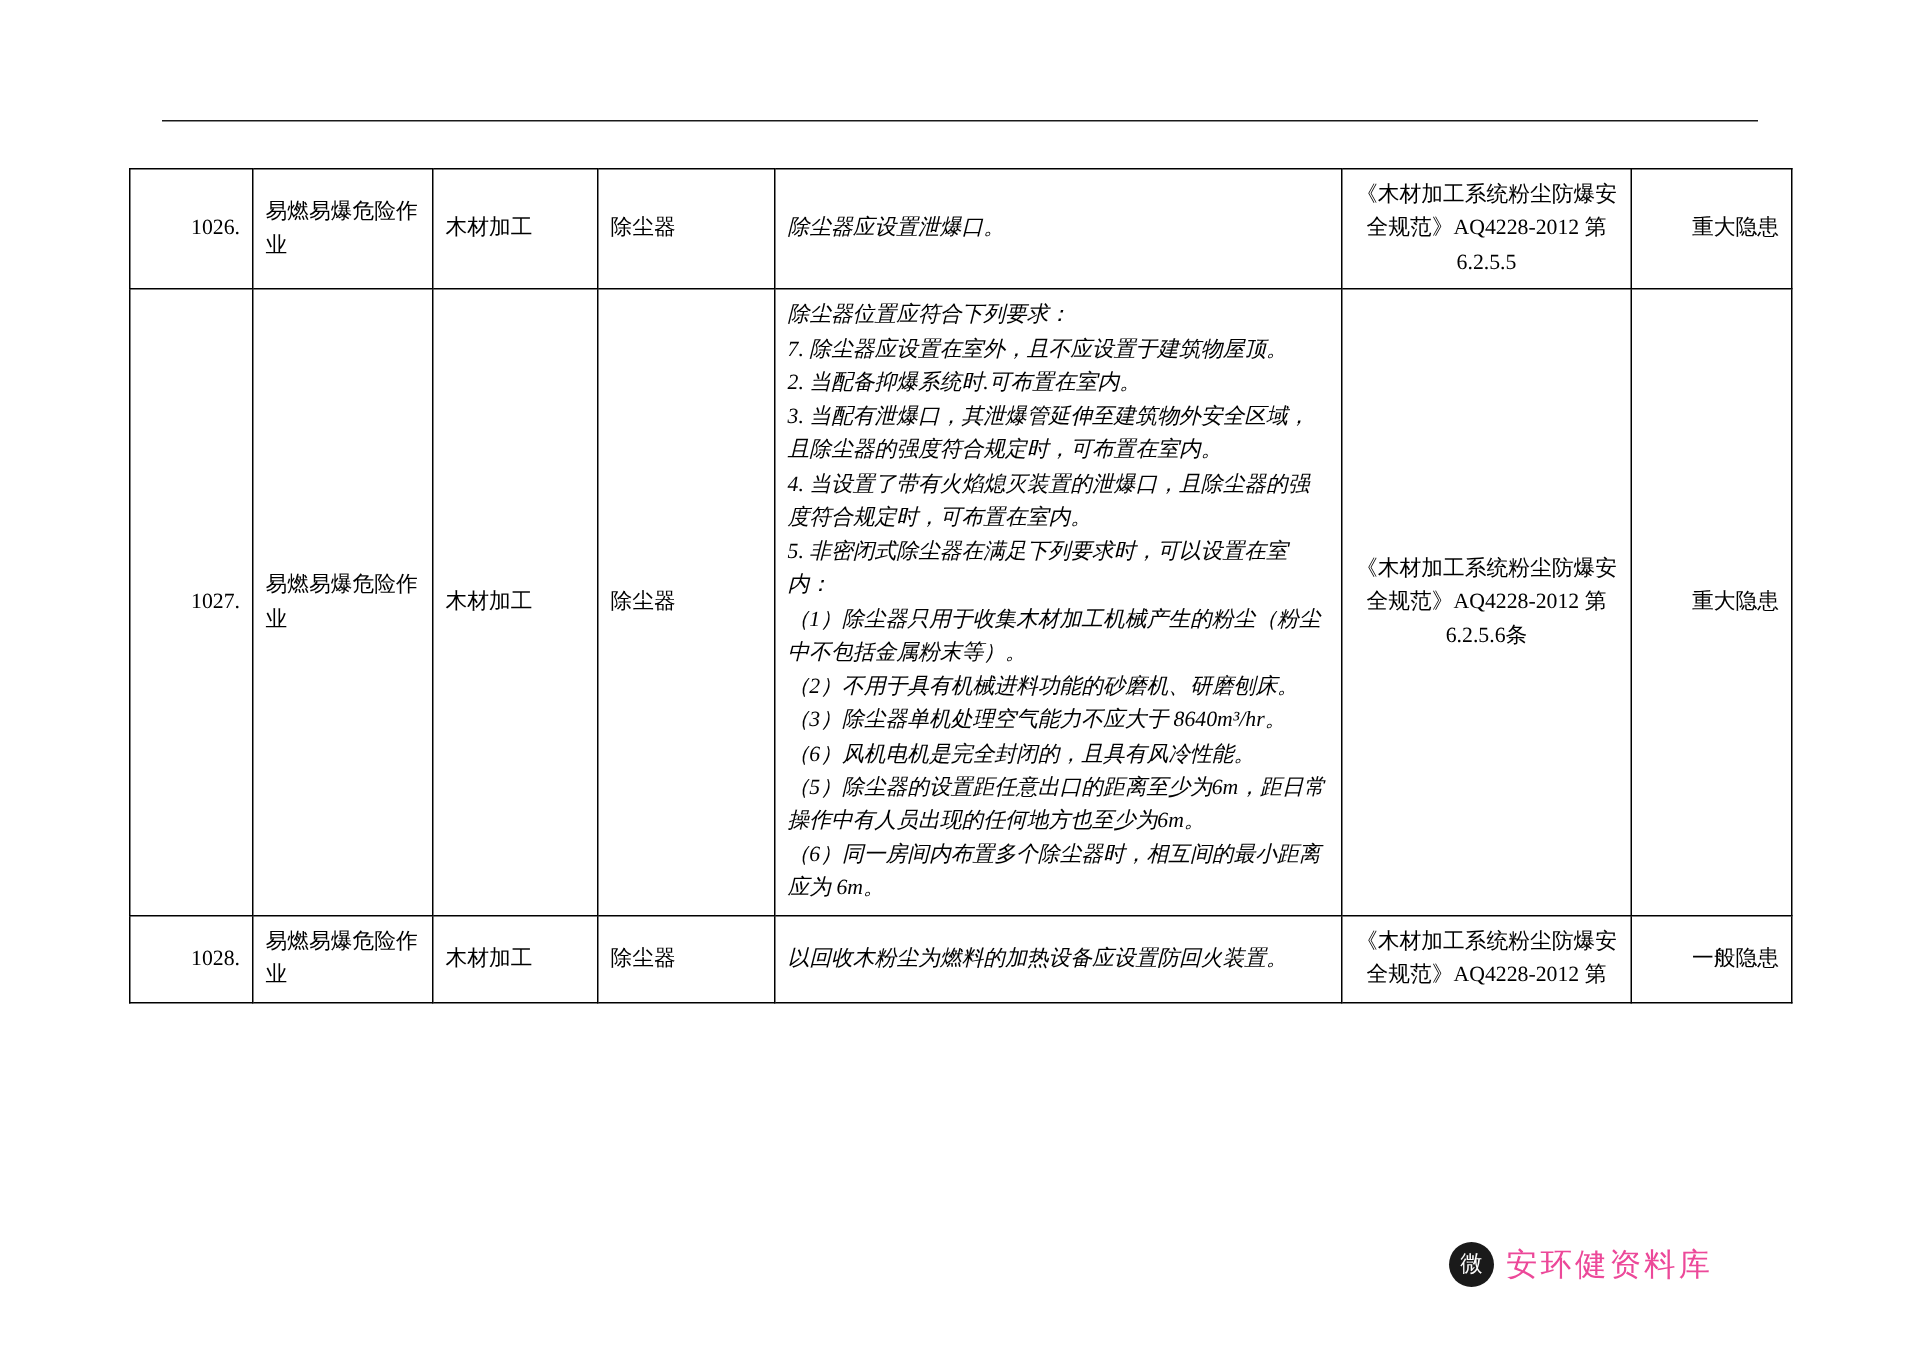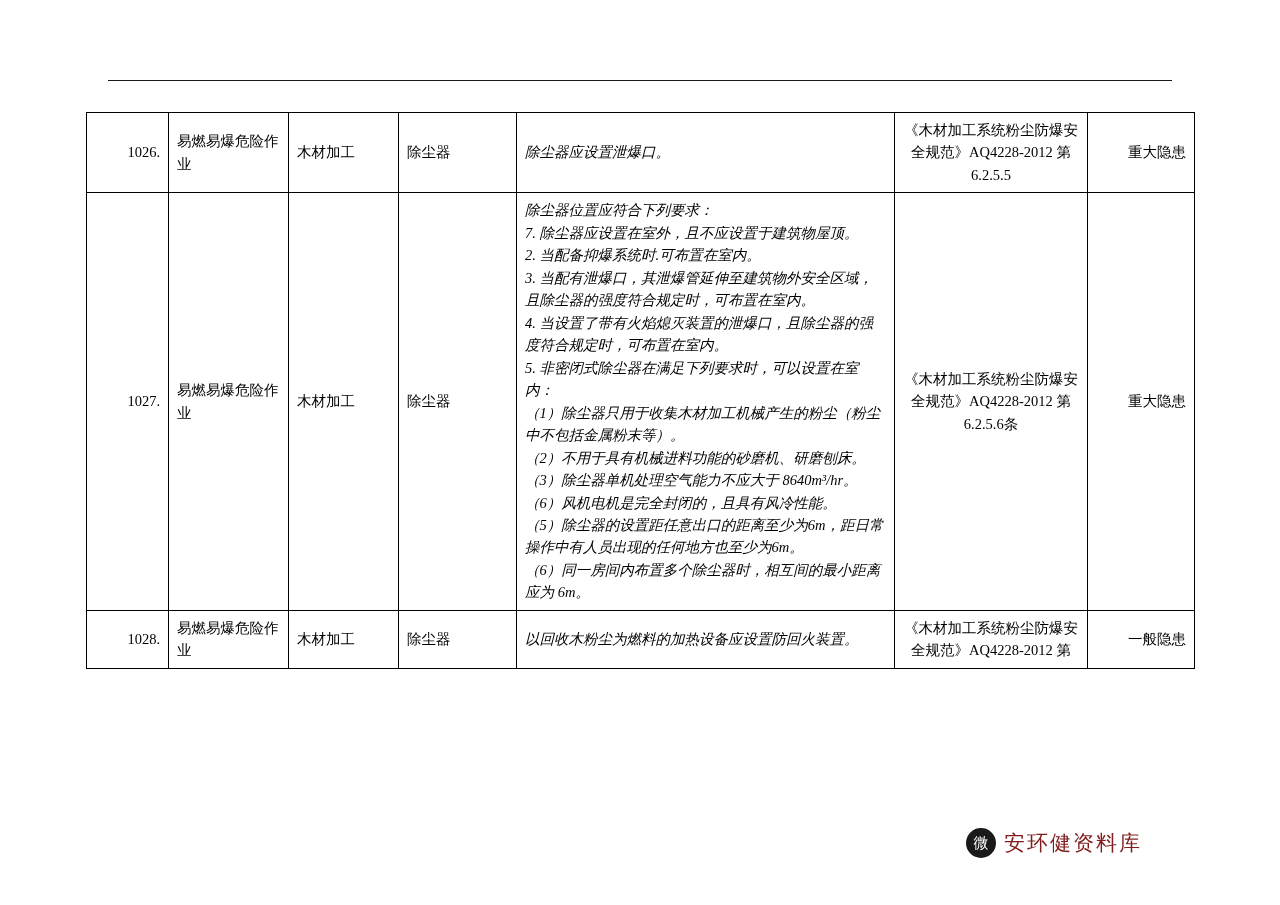--- a/index.html
+++ b/index.html
@@ -98,21 +98,21 @@
     background: #1a1a1a;
     color: #fff;
     font-size: 15px;
     line-height: 30px;
     text-align: center;
     font-family: "Liberation Serif", "DejaVu Serif", serif;
   }
   .brand-text {
     font-size: 21px;
     letter-spacing: 2px;
-    color: #7f1d1d;
+    color: #ec4899;
     font-family: Liberation Serif, serif;
   }
 </style>
 </head>
 <body>
 
 <div class="page">
 
   <div class="top-rule"></div>
 

